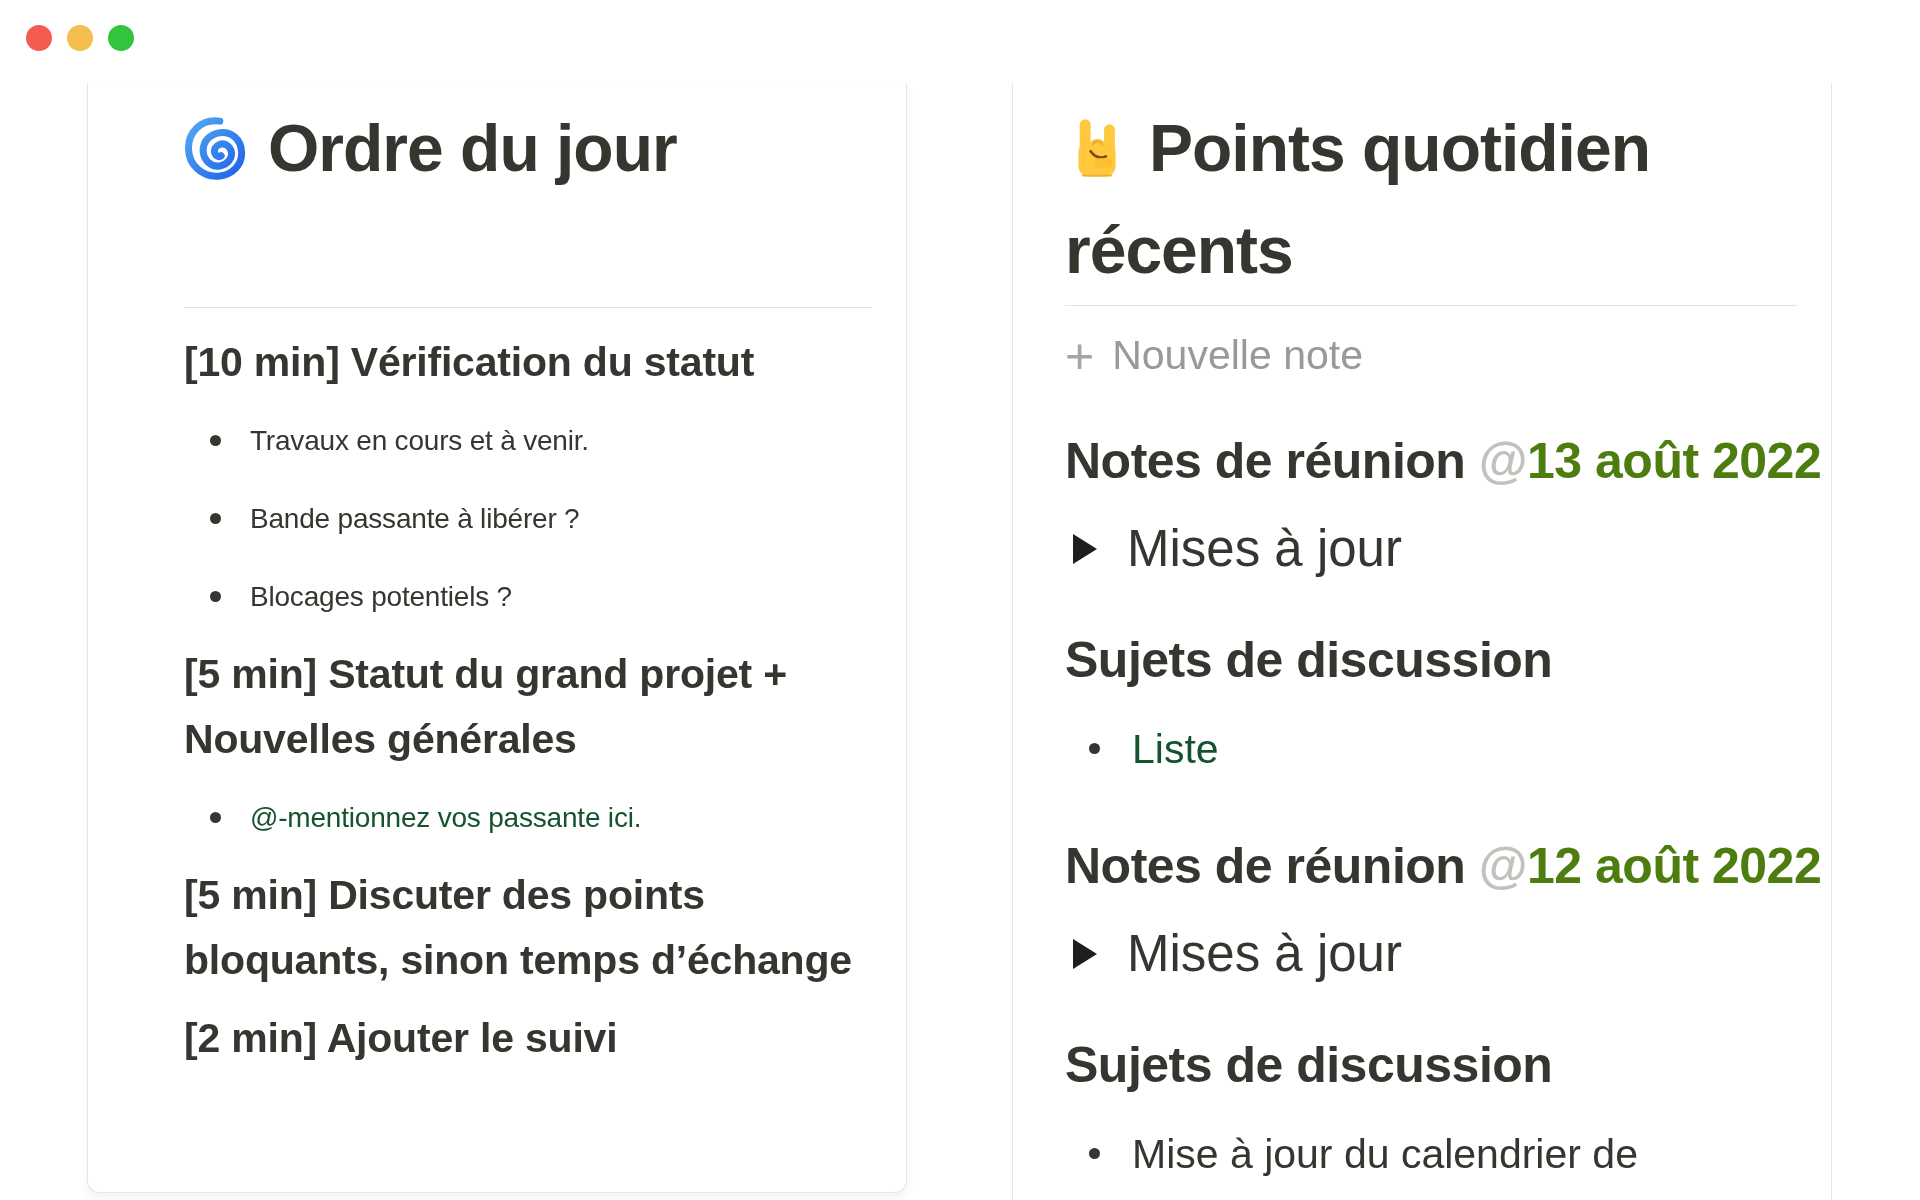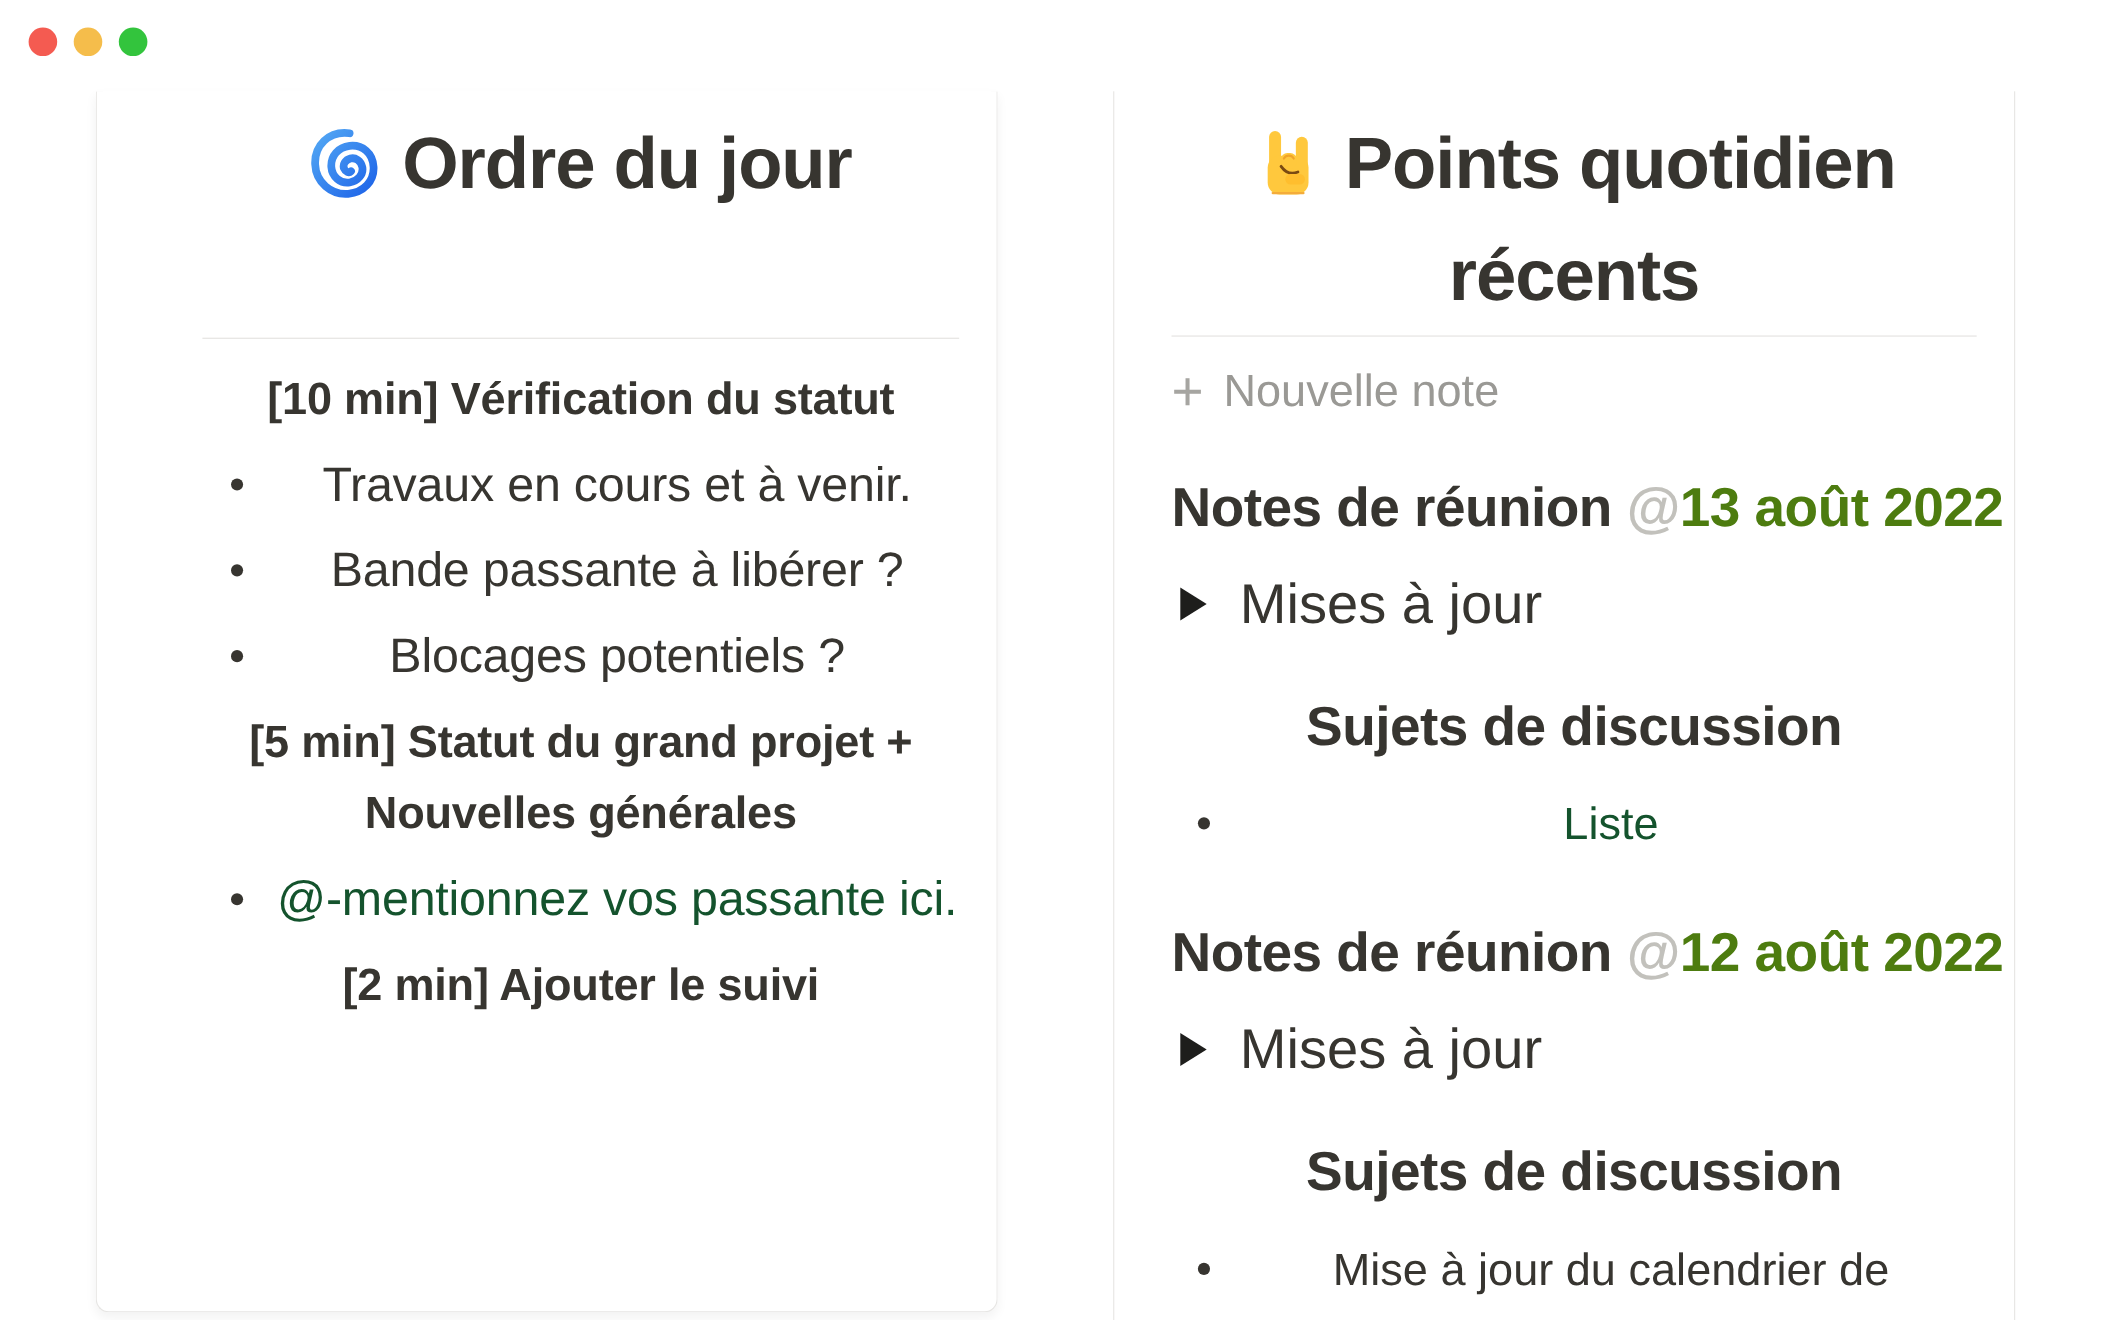--- a/index.html
+++ b/index.html
@@ -10,21 +10,21 @@
     font-family:"Liberation Sans", sans-serif;
   }
   
   .traffic { position:absolute; top:25px; left:26px; display:flex; gap:15px; }
   .traffic .dot { width:26px; height:26px; border-radius:50%; }
   .dot.red    { background:#F45B51; }
   .dot.yellow { background:#F5BD4B; }
   .dot.green  { background:#33C43D; }
 
   
-  .card { position:absolute; top:83px; width:820px; background:#fff;text-align:center; }
+  .card { position:absolute; top:83px; width:820px; background:#fff; }
   .card.left {
     left:87px; height:1110px;
     border:1.5px solid #E6E5E3; border-top:none;
     border-radius:0 0 12px 12px;
     box-shadow:0 5px 10px rgba(0,0,0,.05);
     padding:14px 34px 0 96px;
   }
   .card.right {
     left:1012px; height:1117px;
     border-left:1.5px solid #E6E5E3; border-right:1.5px solid #E6E5E3;
@@ -35,21 +35,21 @@
     font-size:66px; font-weight:700; line-height:102px;
     letter-spacing:-1px; color:#373530;
   }
   .emoji-icon { display:inline-block; width:64px; height:64px; vertical-align:-9px; margin-right:20px; }
   .spacer-line { height:104px; }
   .divider { border-top:1.5px solid #E3E2DF; margin-top:4px; }
 
   
   .agenda-list { margin-top:22px; }
   .h-item { font-size:41px; font-weight:700; line-height:65px; margin-top:13px; letter-spacing:-0.2px; }
-  .b-item { position:relative; font-size:44px; line-height:65px; margin-top:13px; padding-left:66px; letter-spacing:-0.2px; }
+  .b-item { position:relative; font-size:28px; line-height:65px; margin-top:13px; padding-left:66px; letter-spacing:-0.2px; }
   .b-item::before {
     content:""; position:absolute; left:26px; top:27px;
     width:11px; height:11px; border-radius:50%; background:#373530;
   }
   .muted { color:#14532d; }
 
   
   .note-row { margin-top:26px; display:flex; align-items:center; gap:18px;
               font-size:41px; color:#9A9995; cursor:pointer; width:max-content; }
   .plus-glyph { font-size:50px; line-height:40px; color:#A6A5A1; font-weight:400; }
@@ -105,20 +105,21 @@
     <div class="spacer-line"></div>
     <div class="divider"></div>
 
     <div class="agenda-list">
       <div class="h-item">[10 min] Vérification du statut</div>
       <div class="b-item">Travaux en cours et à venir.</div>
       <div class="b-item">Bande passante à libérer ?</div>
       <div class="b-item">Blocages potentiels ?</div>
       <div class="h-item">[5 min] Statut du grand projet + Nouvelles générales</div>
       <div class="b-item muted">@-mentionnez vos passante ici.</div>
+      <div class="h-item">[5 min] Discuter des points bloquants, sinon temps d’échange</div>
       <div class="h-item">[2 min] Ajouter le suivi</div>
     </div>
   </div>
 
   <div class="card right">
     <div class="page-title">
       <span class="emoji-icon">
         <svg viewBox="0 0 100 100" width="64" height="64">
           <g>
             <rect x="23" y="5" width="17" height="56" rx="8.5" fill="#FFC83D"></rect>

